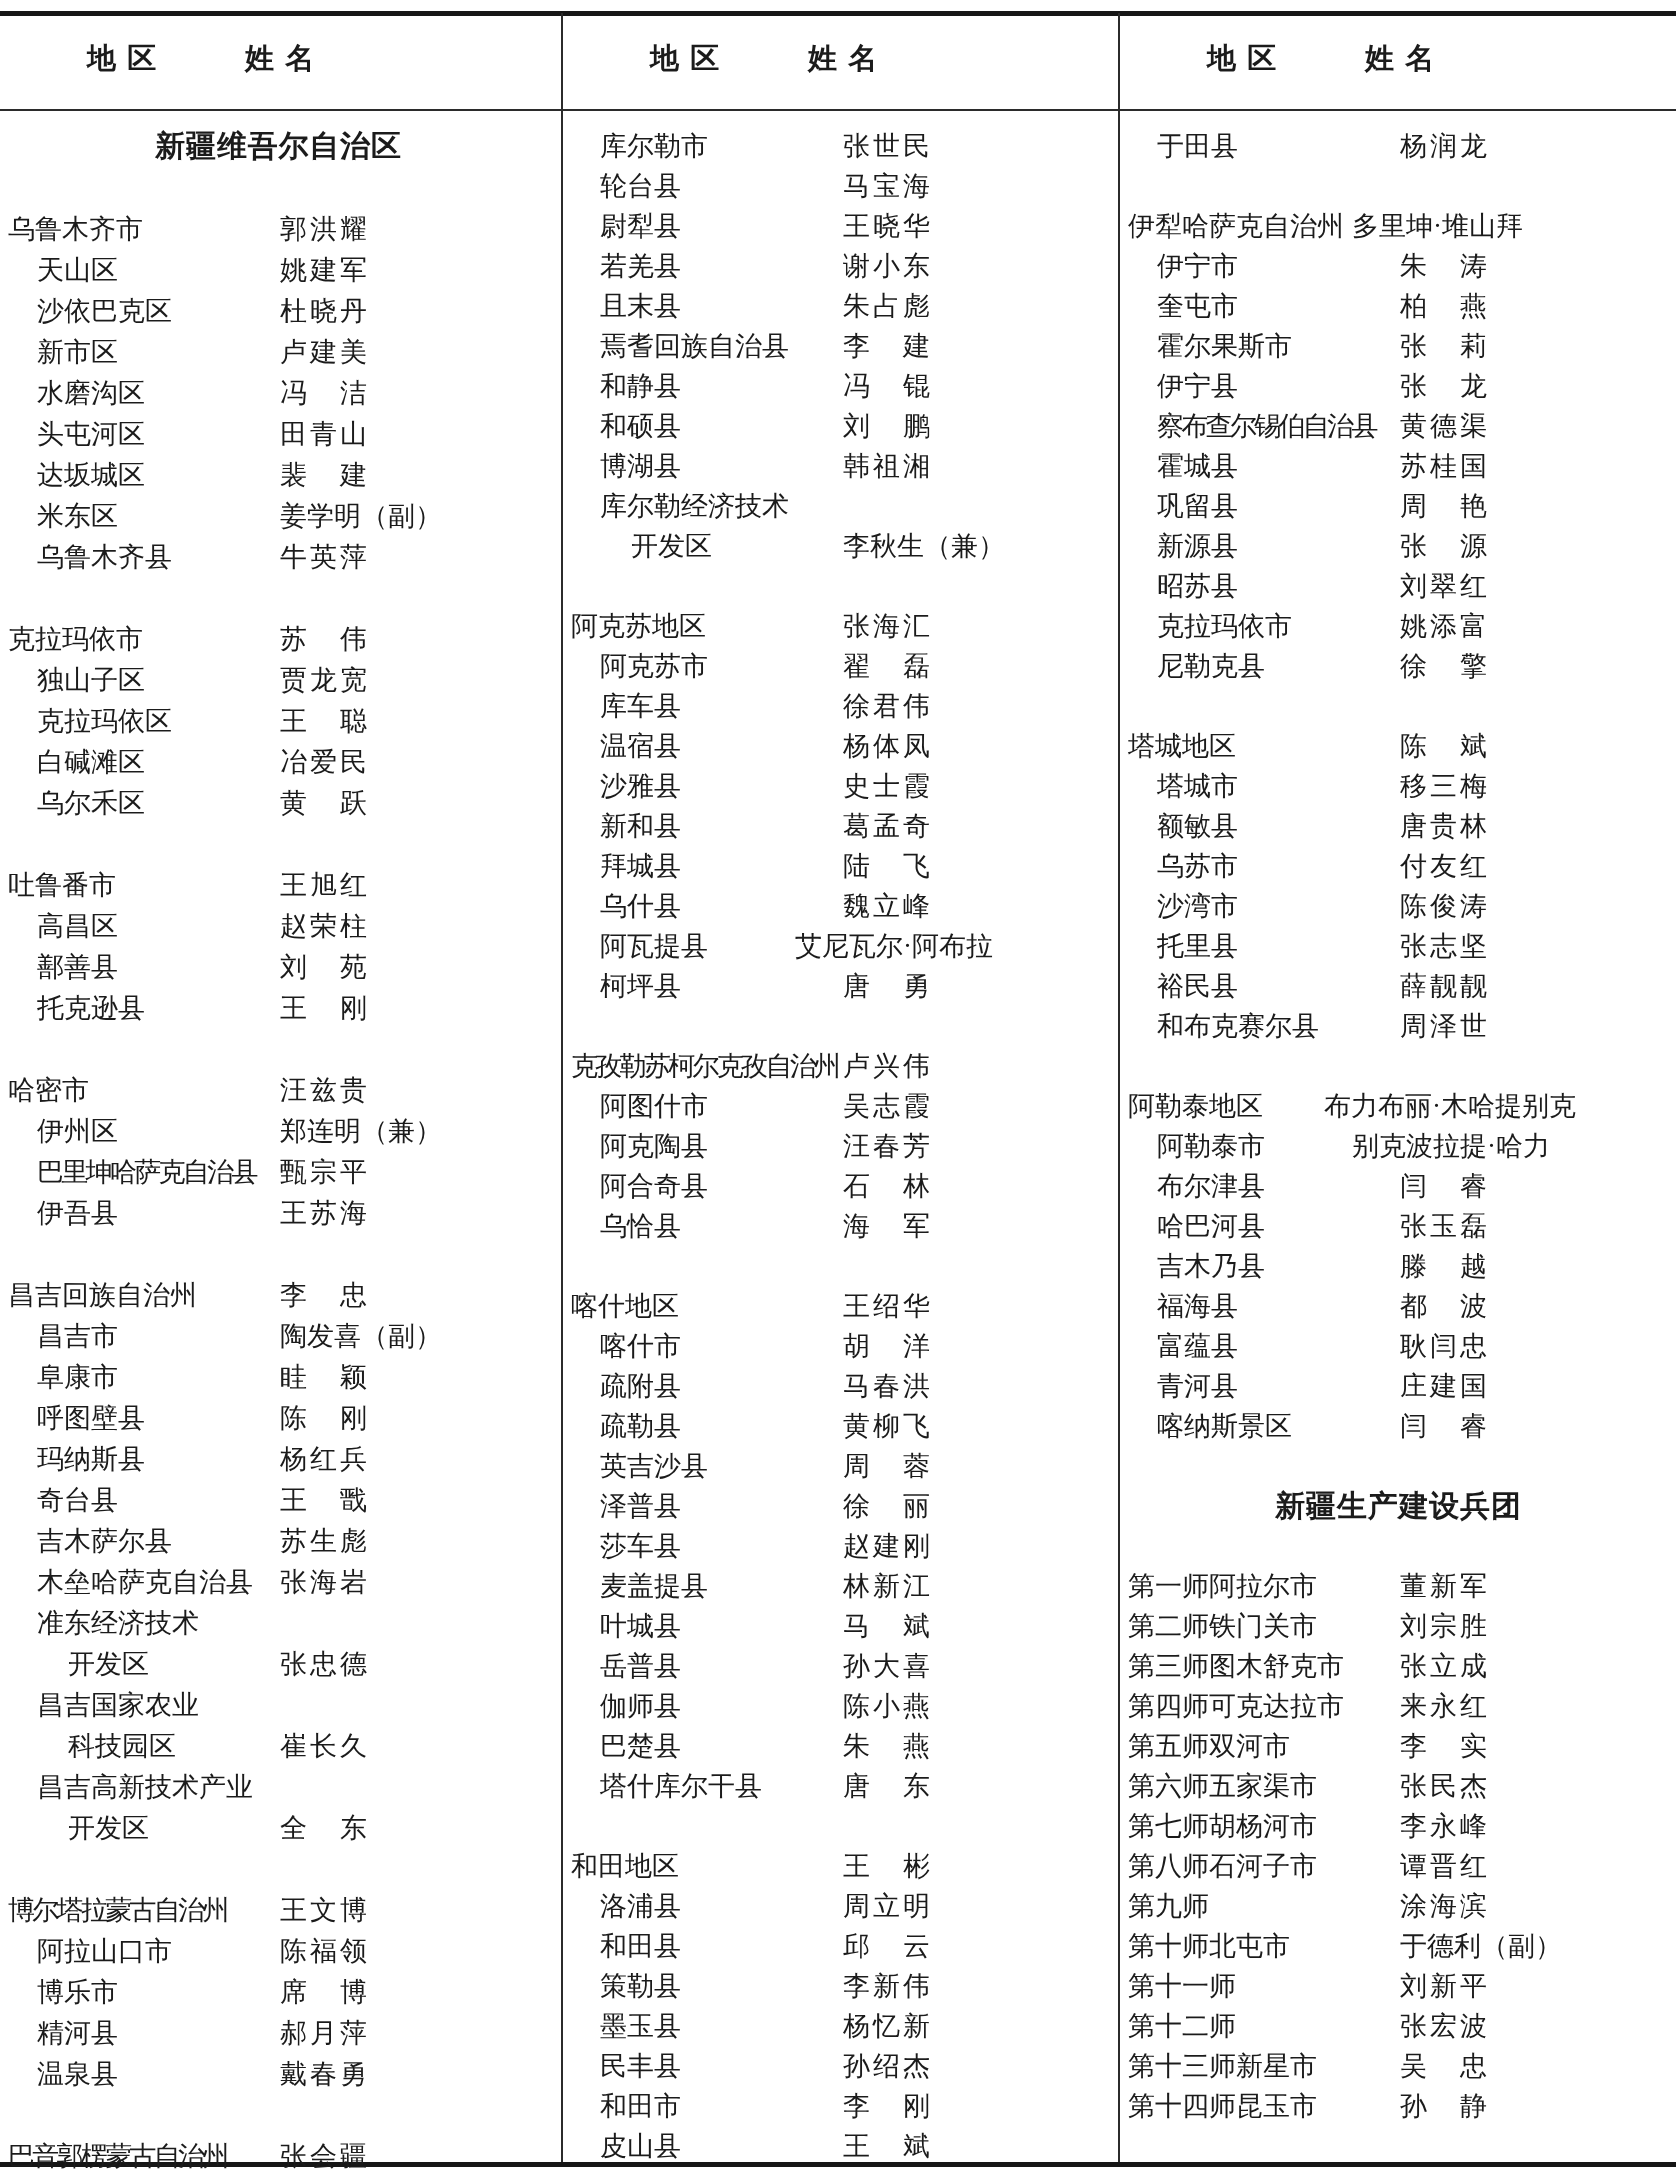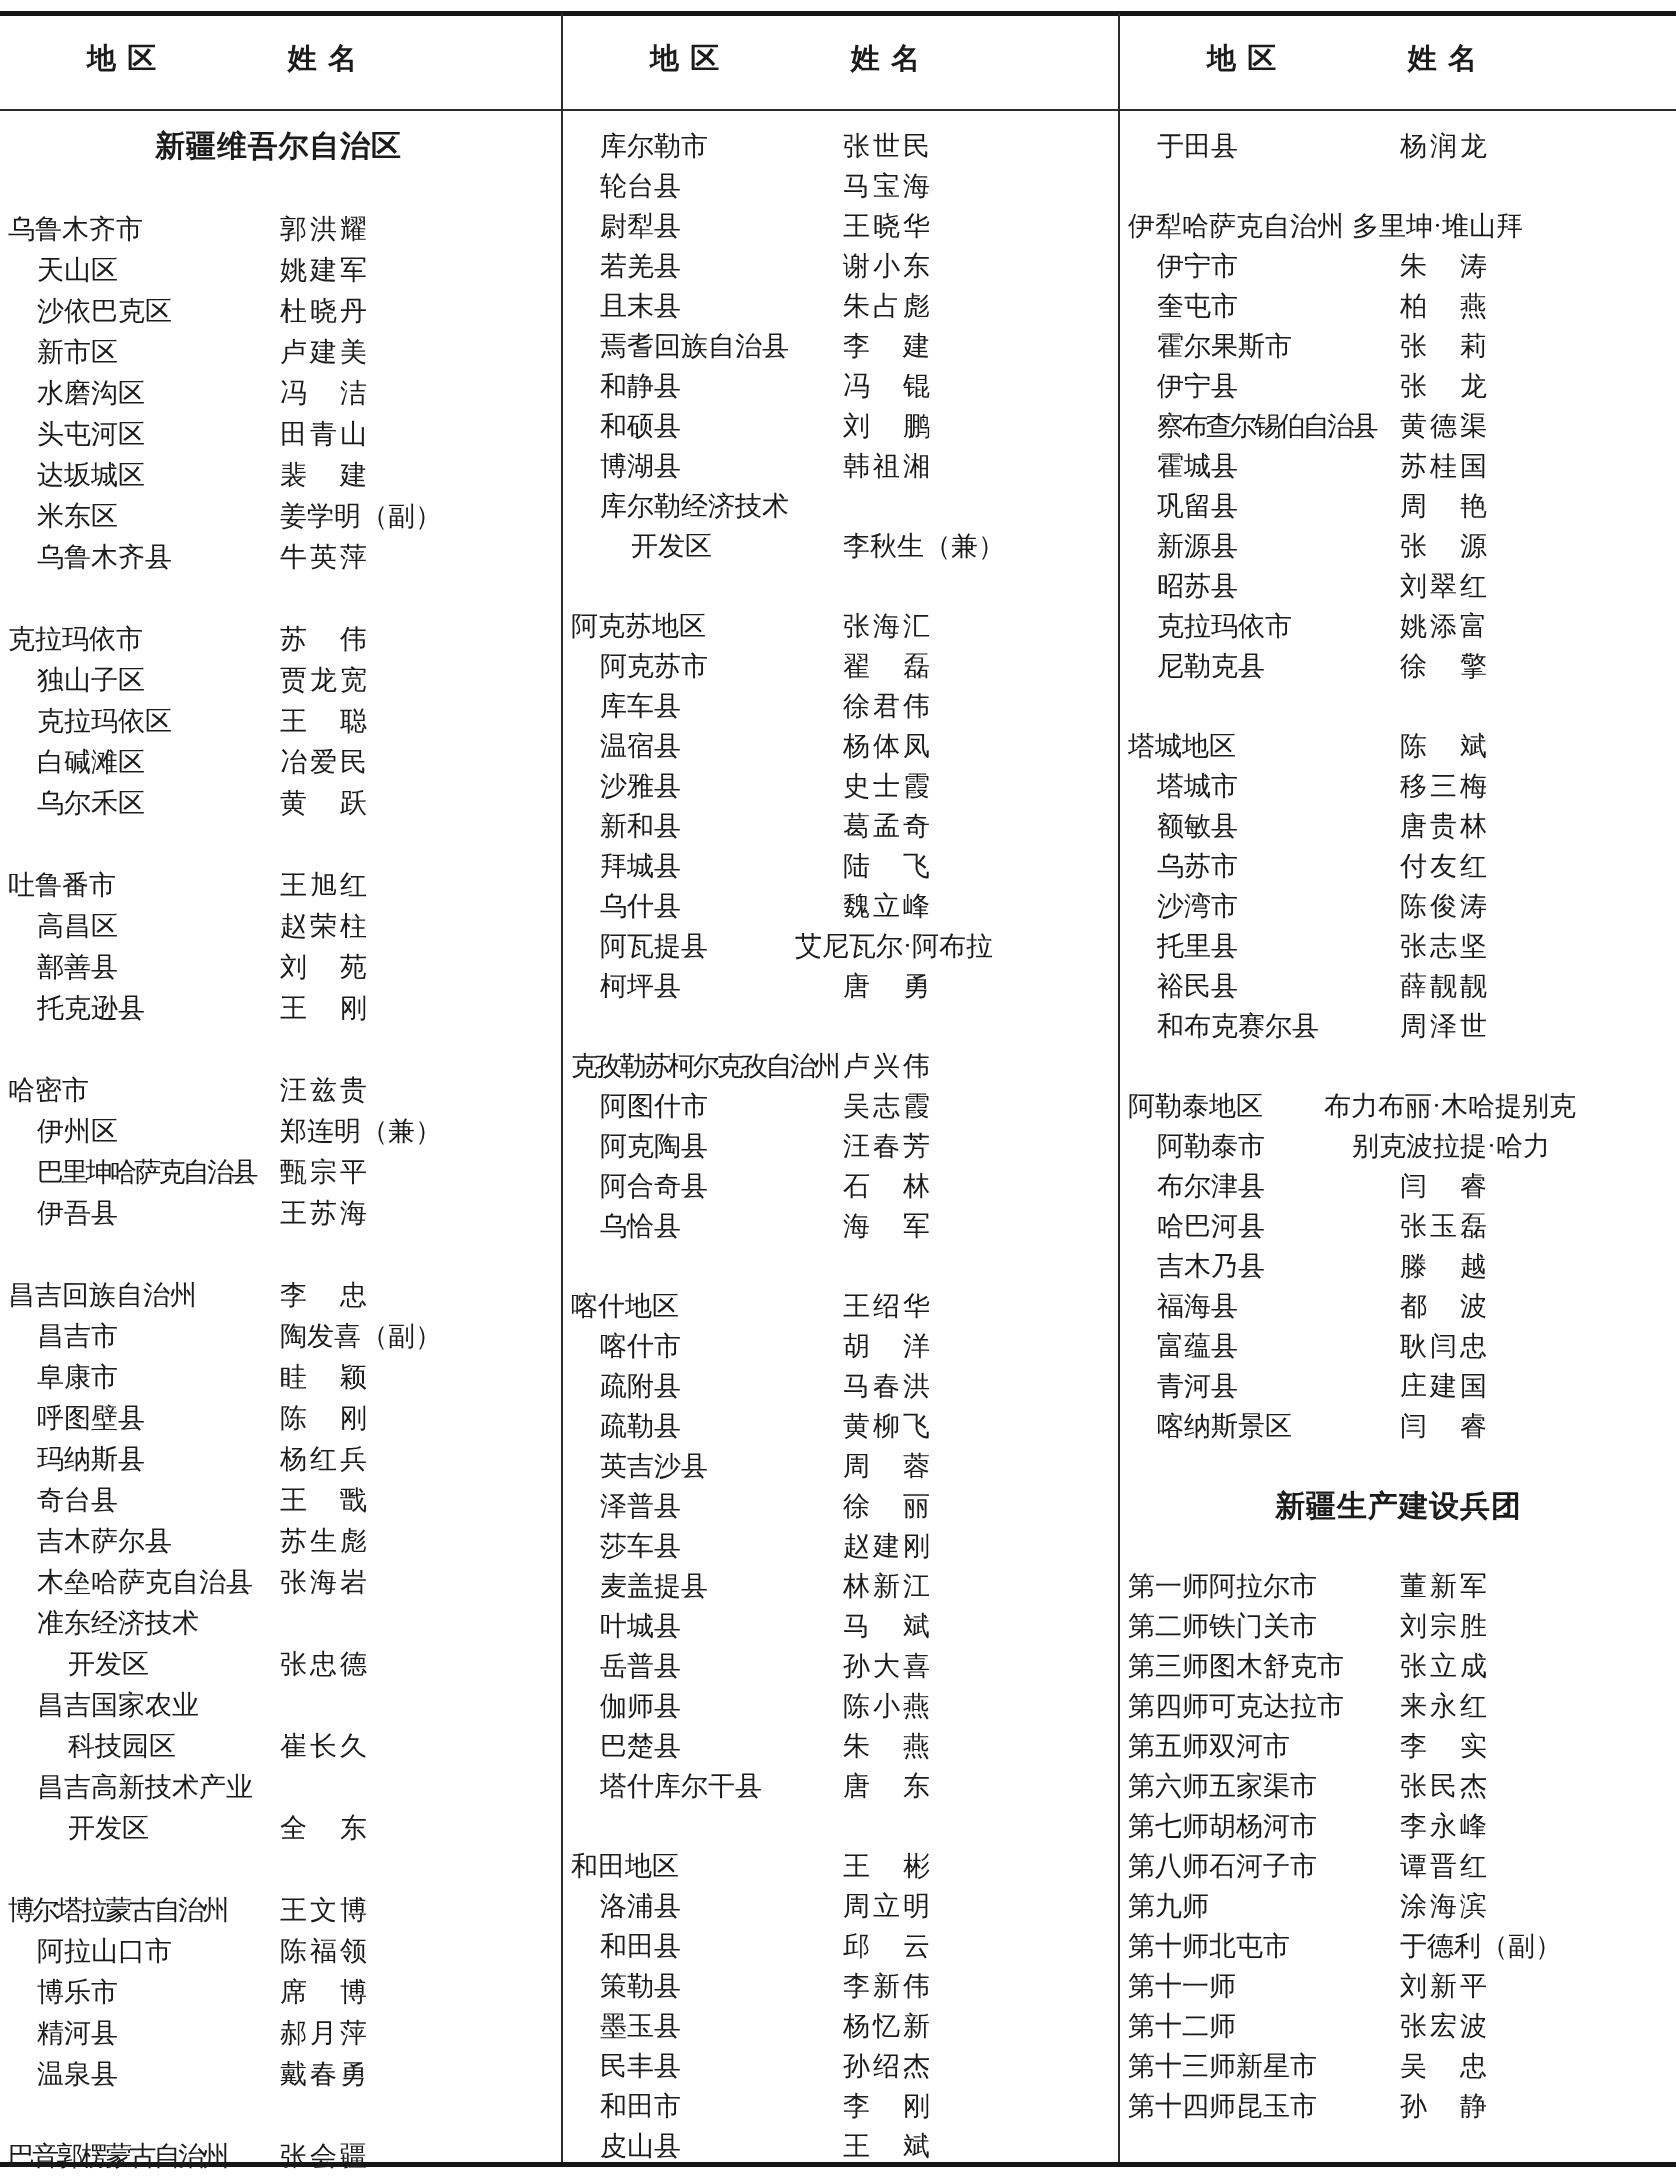--- a/index.html
+++ b/index.html
@@ -20,21 +20,21 @@
   .col{position:absolute;top:0;width:557px;height:2183px}
   .c1{left:0}.c2{left:563px}.c3{left:1120px}
 
   .colheader{
     position:absolute;top:35px;left:0;right:0;height:48px;
     display:flex;align-items:center;
     font-family:"Liberation Sans","DejaVu Sans",sans-serif;
     font-weight:600;font-size:29px;letter-spacing:1.6px;
   }
   .colheader .h-region{width:44%;text-align:center}
-  .colheader .h-name{width:28%;text-align:center}
+  .colheader .h-name{width:28%;text-align:left}
 
   .rows{position:absolute;top:126px;left:0;right:0}
   .c1 .row{height:41px}
   .c2 .row{height:40px}
   .c3 .row{height:40px}
   .row{position:relative}
 
   .row.section{display:flex;align-items:center;justify-content:center}
   .row.section span{
     font-family:"Liberation Sans","DejaVu Sans",sans-serif;

